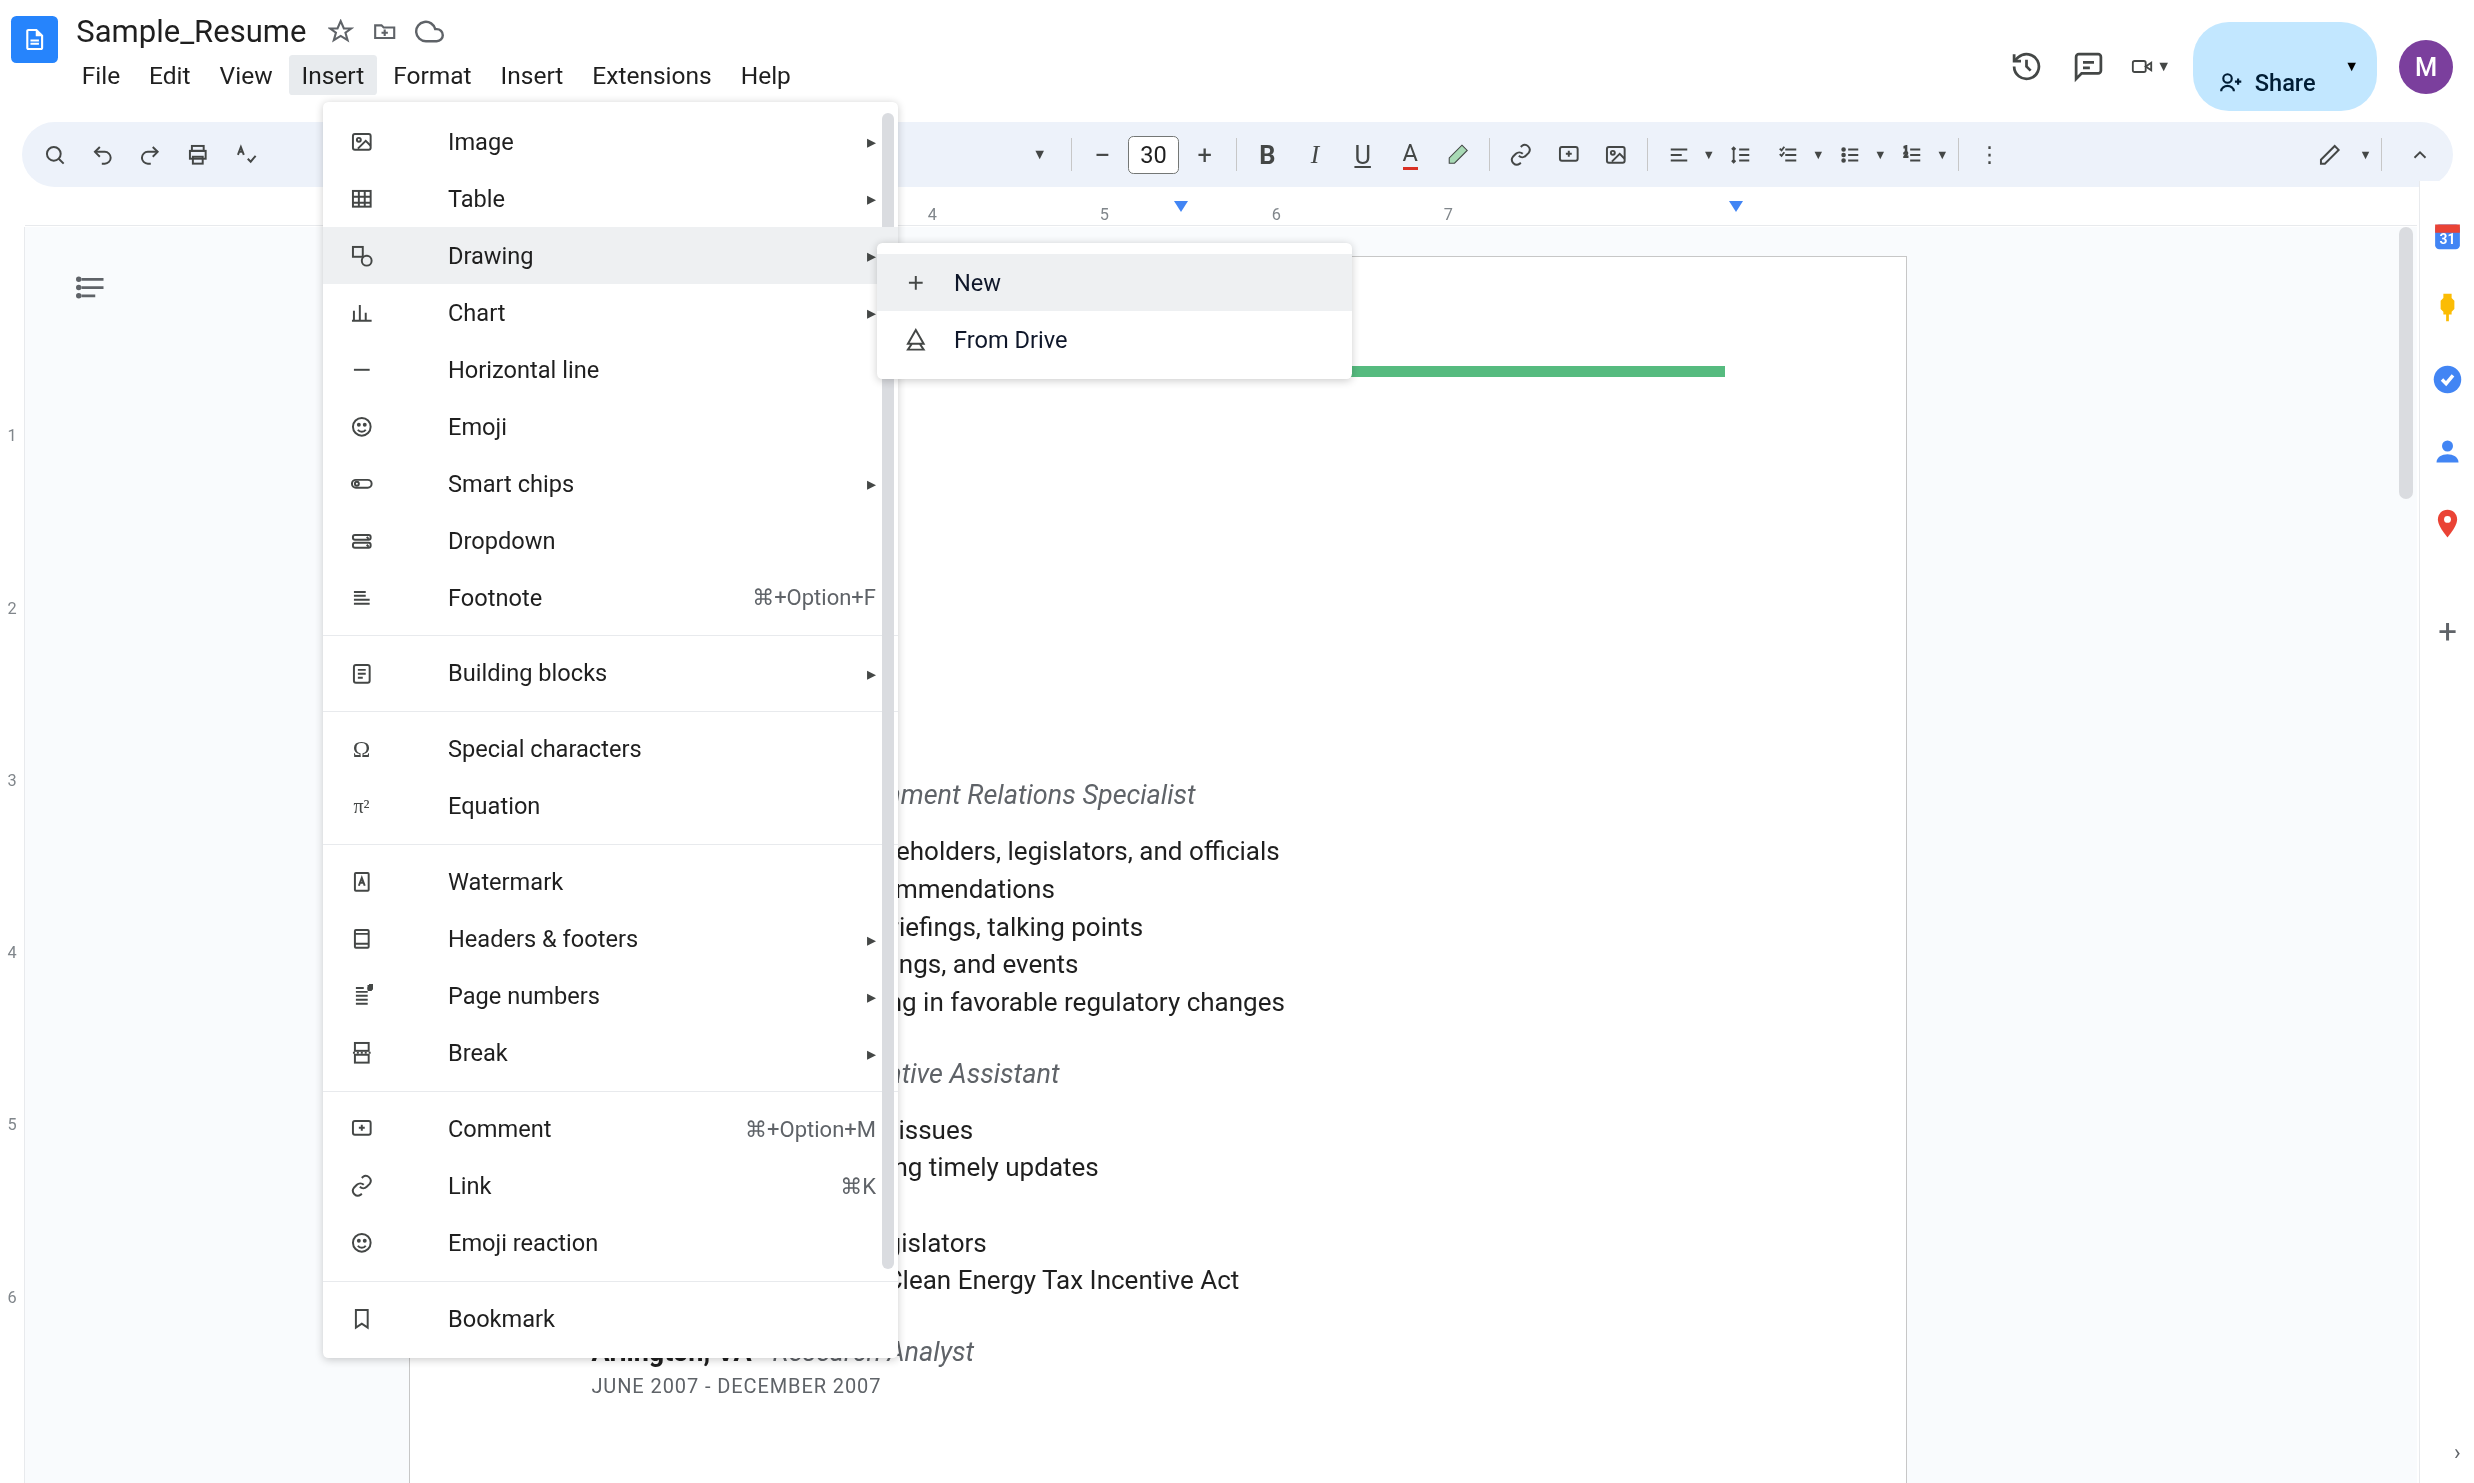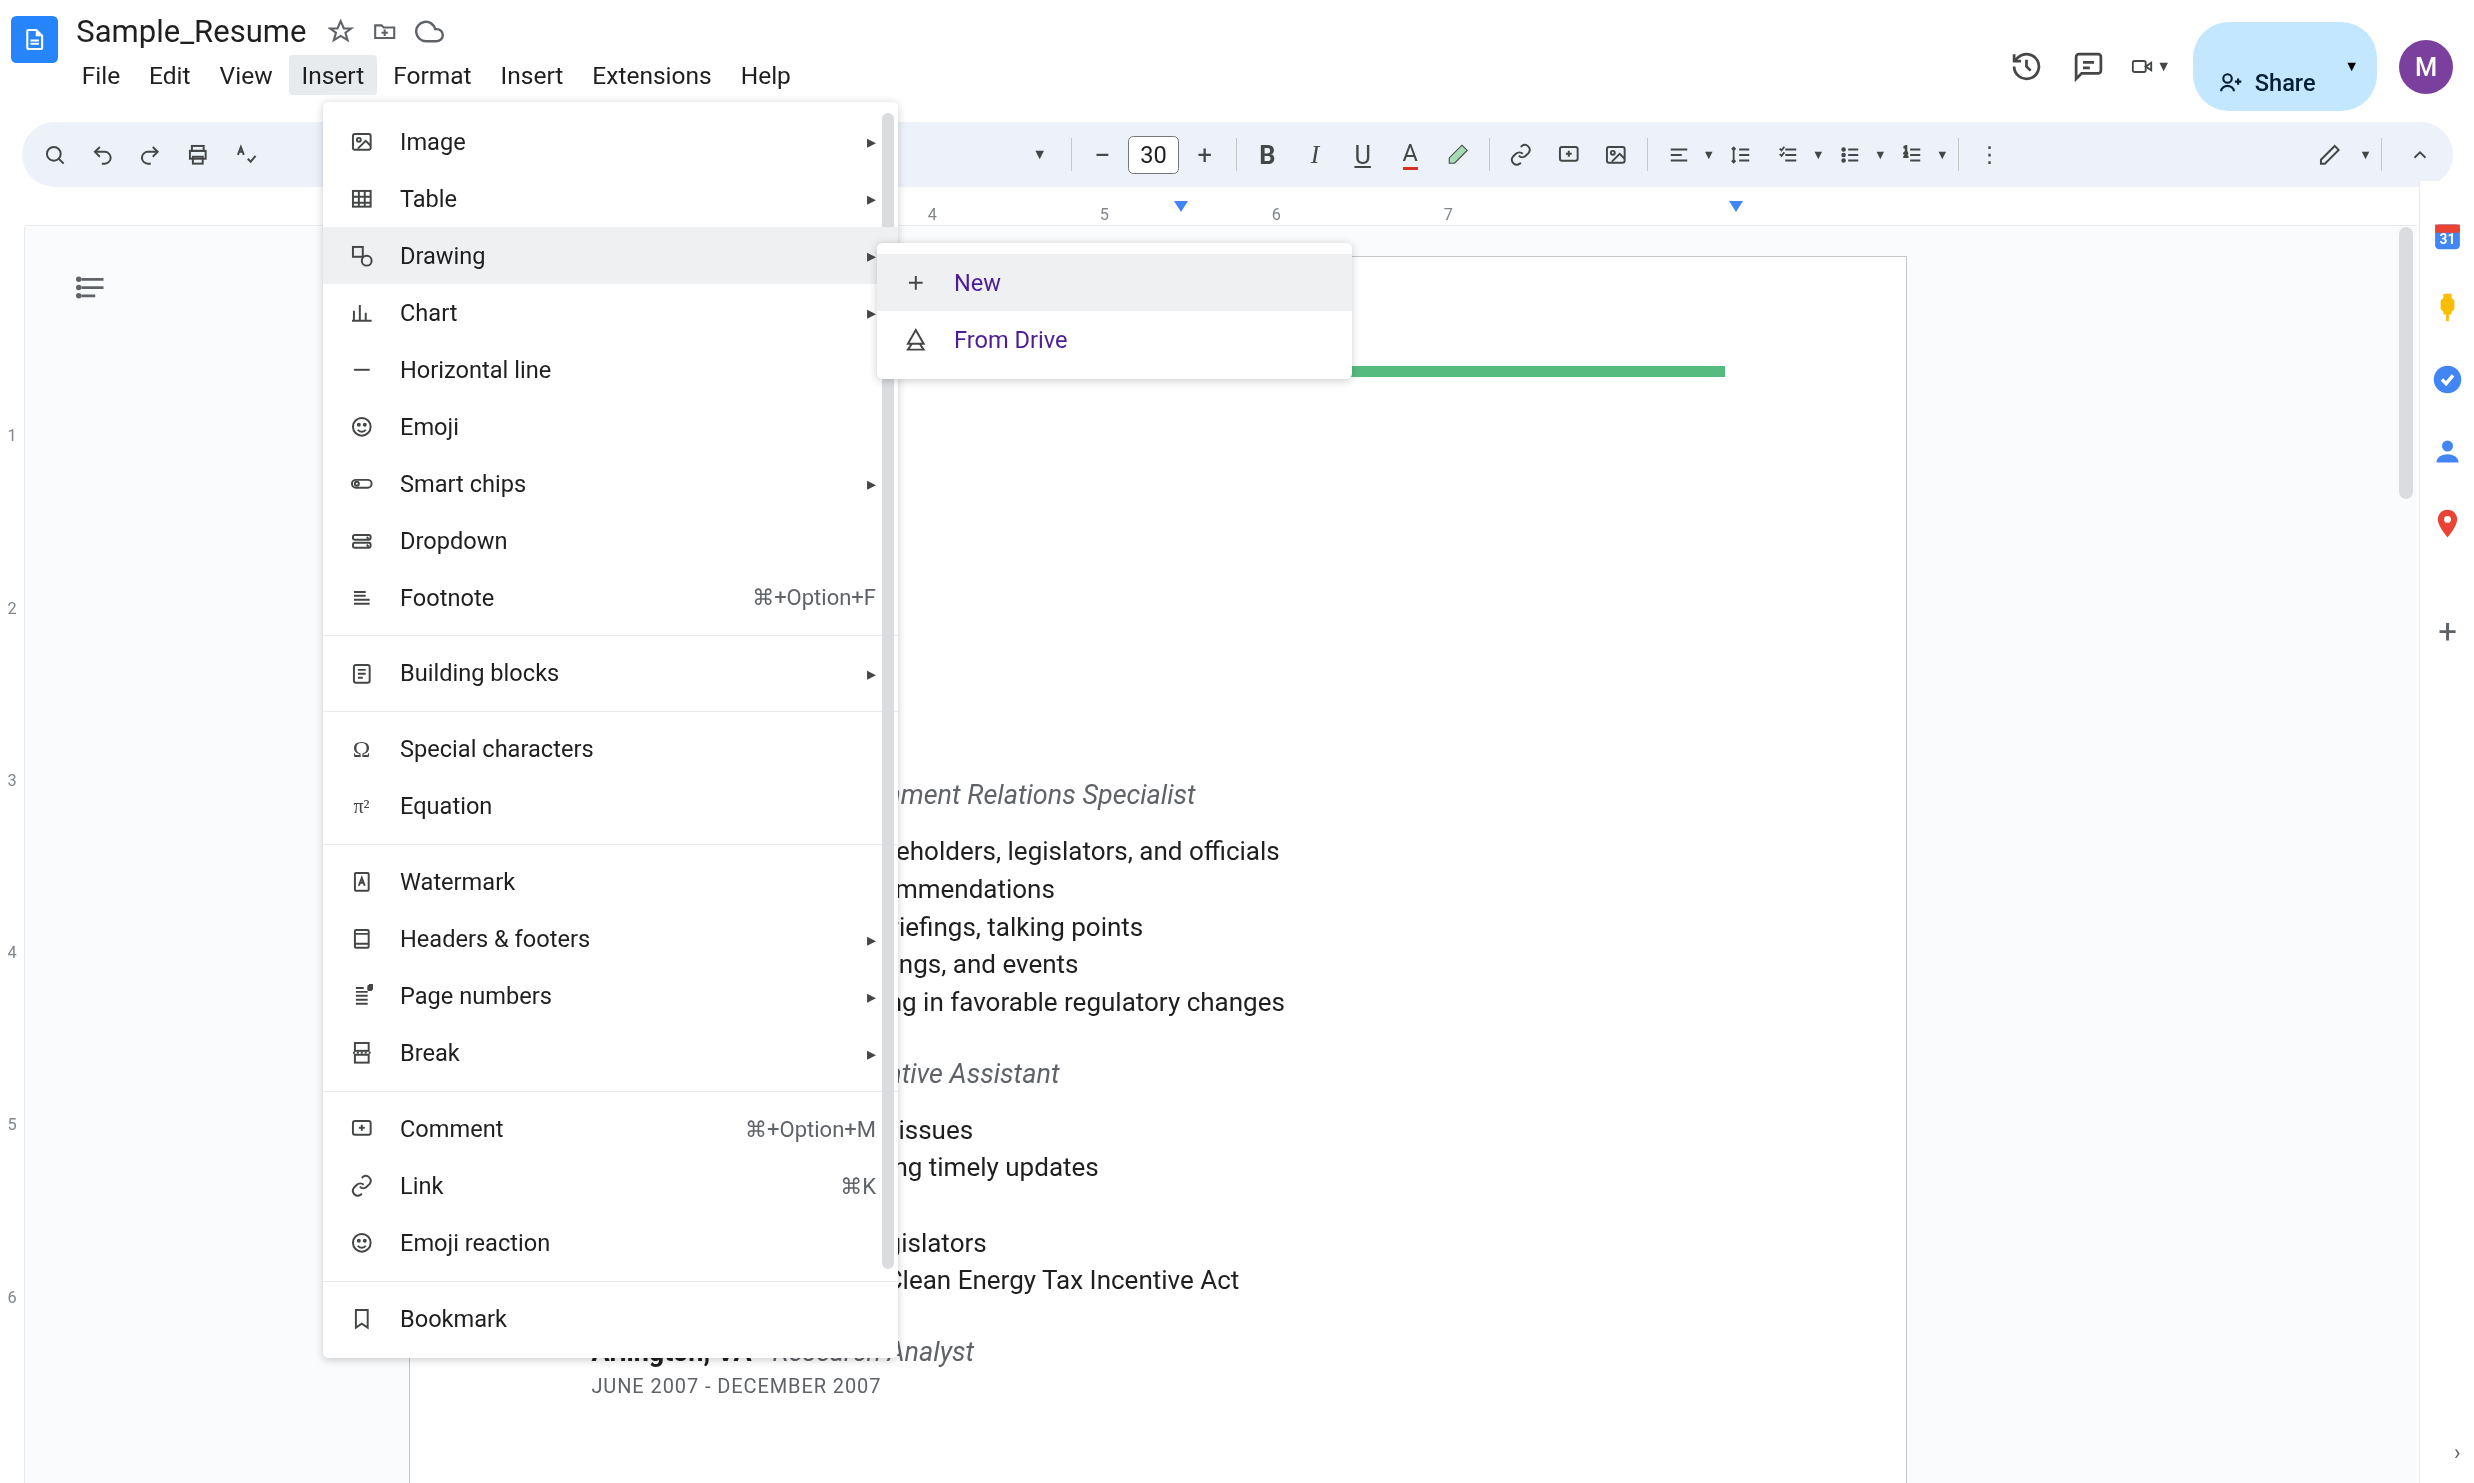--- a/index.html
+++ b/index.html
@@ -26,31 +26,31 @@
 .tb-sep { width: 0.9px; height: 33px; background: #c7c7c7; margin: 0 5.4px; }
 .font-size-input { width: 51px; height: 38px; border: 0.9px solid #747775; border-radius: 5.4px; text-align: center; font-size: 23.6px; color: #1f1f1f; background: #fff; }
 .tb-combo { display: flex; align-items: center; gap: 1.8px; }
 .tb-caret { font-size: 12.7px; color: #444746; }
 .edit-mode { display: flex; align-items: center; gap: 7.3px; margin-left: 7.3px; }
 .collapse-btn { margin-left: 7.3px; }
 
 .dropdown-menu { position: absolute; left: 323px; top: 102px; width: 575px; background: #fff; border-radius: 5.4px; box-shadow: 0 1.8px 9px rgba(0,0,0,0.2); padding: 11px 0; z-index: 100; }
 .dropdown-menu::-webkit-scrollbar { width: 14.5px; }
 .menu-scroll { max-height: 1351px; overflow-y: auto; }
-.dd-item { display: flex; align-items: center; padding: 9px 22px; font-size: 23.6px; color: #1f1f1f; cursor: pointer; position: relative; height: 57px; }
+.dd-item { display: flex; align-items: center; padding: 9px 22px; font-size: 23.6px; color: #1f1f1f; cursor: pointer; position: relative; height: 57px; gap: 48px; }
 .dd-item.hovered { background: #eef0f2; }
 .dd-icon { width: 33px; height: 33px; margin-right: 22px; color: #444746; display: flex; align-items: center; justify-content: center; }
 .dd-label { flex: 1; }
 .dd-arrow { font-size: 18px; color: #444746; }
 .dd-shortcut { font-size: 22px; color: #5f6368; }
 .dd-sep { height: 0.9px; background: #e8eaed; margin: 9px 0; }
 .scrollbar-thumb { position: absolute; right: 3.6px; top: 11px; width: 12.7px; height: 92%; background: #dadce0; border-radius: 7.3px; }
 
 .submenu { position: absolute; left: 877px; top: 243px; width: 475px; background: #fff; border-radius: 5.4px; box-shadow: 0 1.8px 9px rgba(0,0,0,0.2); padding: 11px 0; z-index: 101; }
-.sub-item { display: flex; align-items: center; padding: 9px 22px; font-size: 23.6px; color: #4c1d95; cursor: pointer; height: 57px; }
+.sub-item { display: flex; align-items: center; padding: 9px 22px; font-size: 23.6px; color: #0f172a; cursor: pointer; height: 57px; }
 .sub-item.hovered { background: #eef0f2; }
 
 .ruler-h { position: absolute; left: 25.4px; top: 201px; right: 58px; height: 25.4px; background: #fff; border-bottom: 0.9px solid #e8eaed; font-size: 16.3px; color: #80868b; }
 .ruler-h .marks { position: absolute; left: 390px; right: 0; height: 100%; display: flex; }
 .ruler-h .num { position: absolute; top: 3.6px; transform: translateX(-50%); }
 .ruler-v { position: absolute; left: 0; top: 227px; width: 25.4px; bottom: 0; background: #fff; border-right: 0.9px solid #e8eaed; font-size: 16.3px; color: #80868b; }
 .ruler-v .num { position: absolute; left: 50%; transform: translateX(-50%); }
 .indent-marker { position: absolute; top: 0; width: 0; height: 0; }
 .indent-left { left: 1149px; border-left: 7.3px solid transparent; border-right: 7.3px solid transparent; border-top: 11px solid #4285f4; }
 .indent-right { left: 1704px; border-left: 7.3px solid transparent; border-right: 7.3px solid transparent; border-top: 11px solid #4285f4; }

